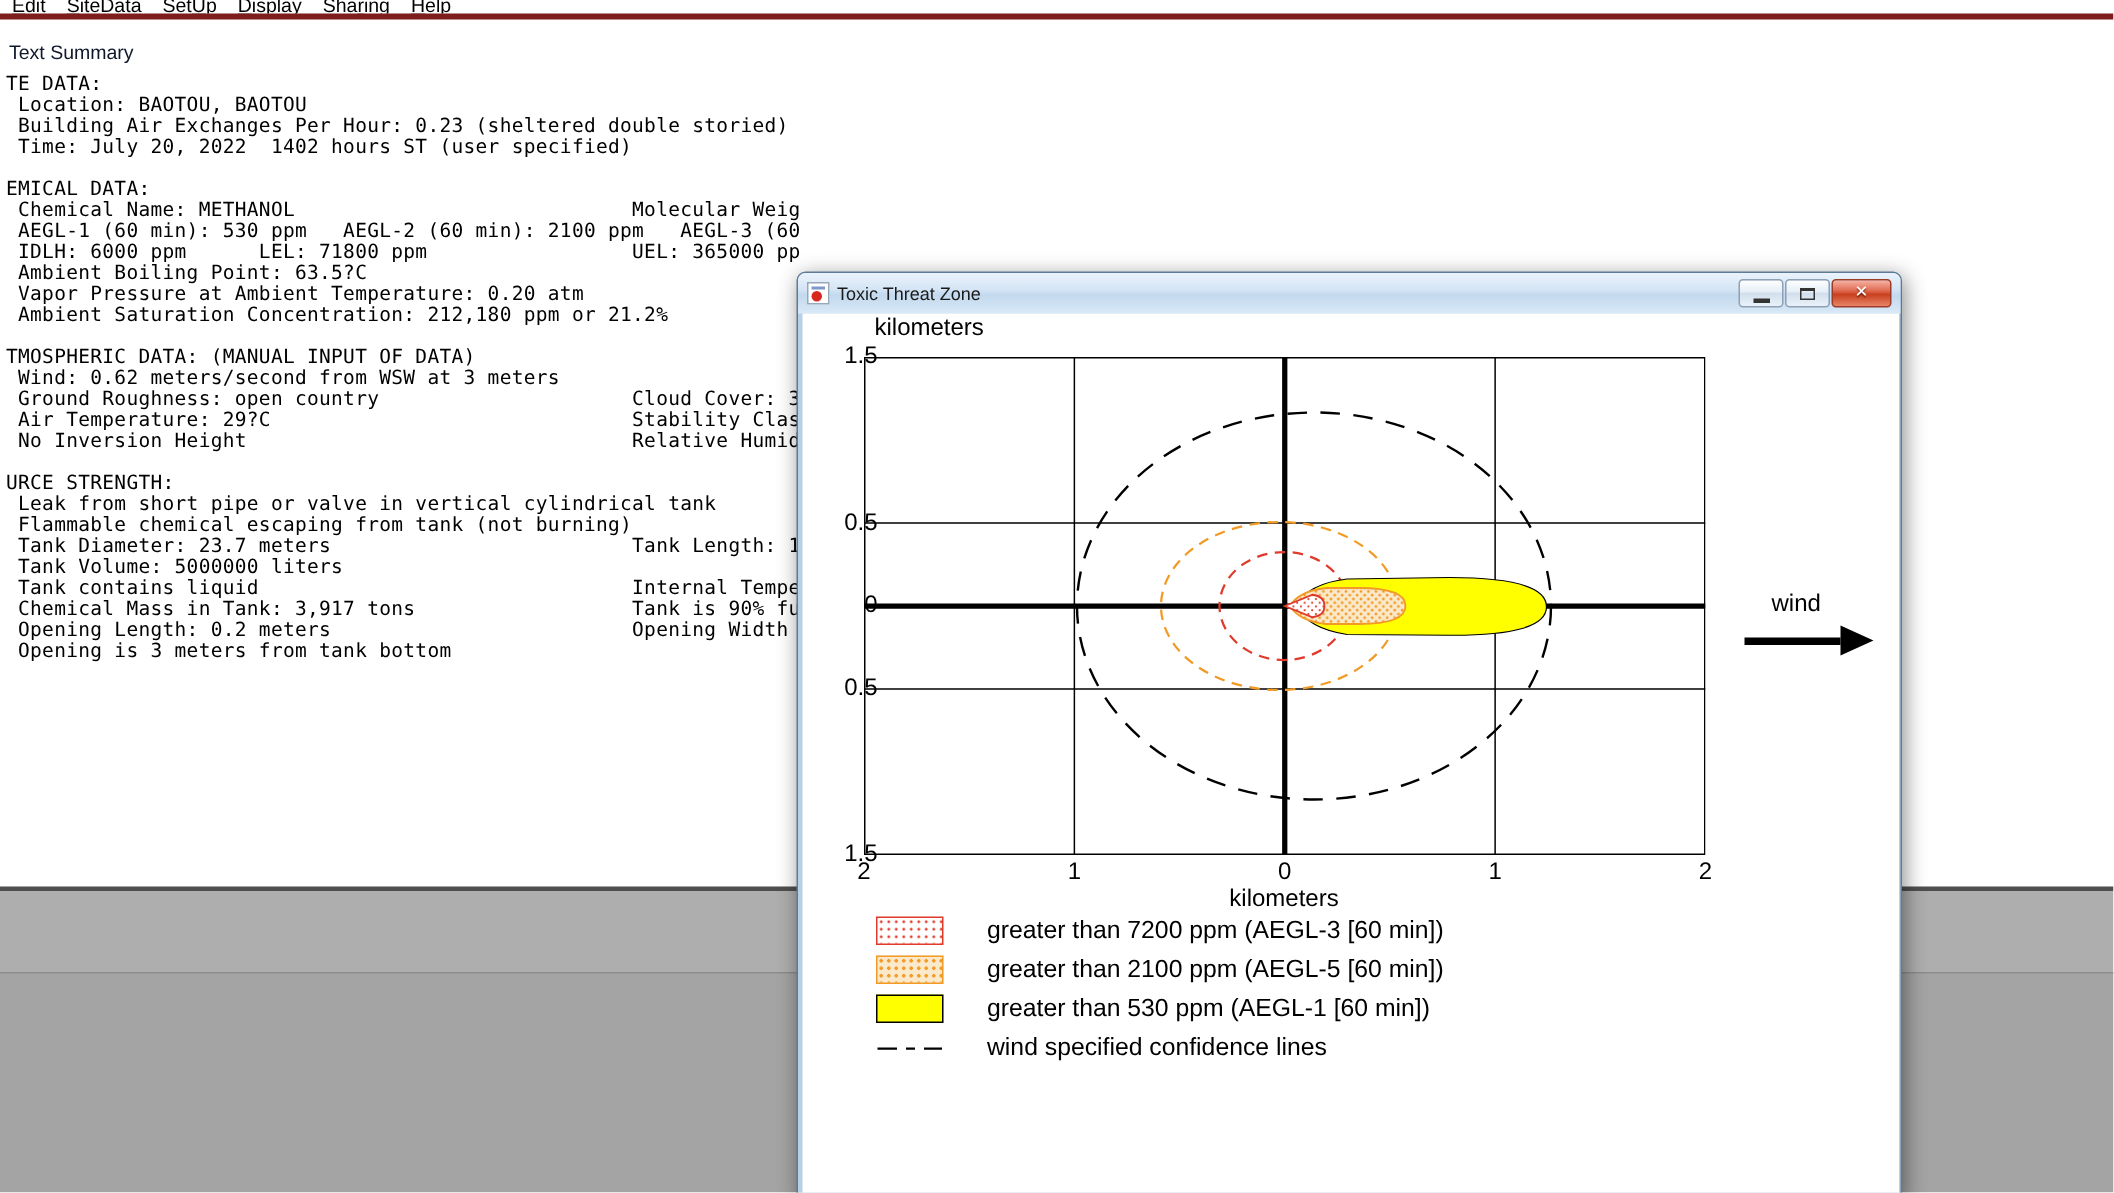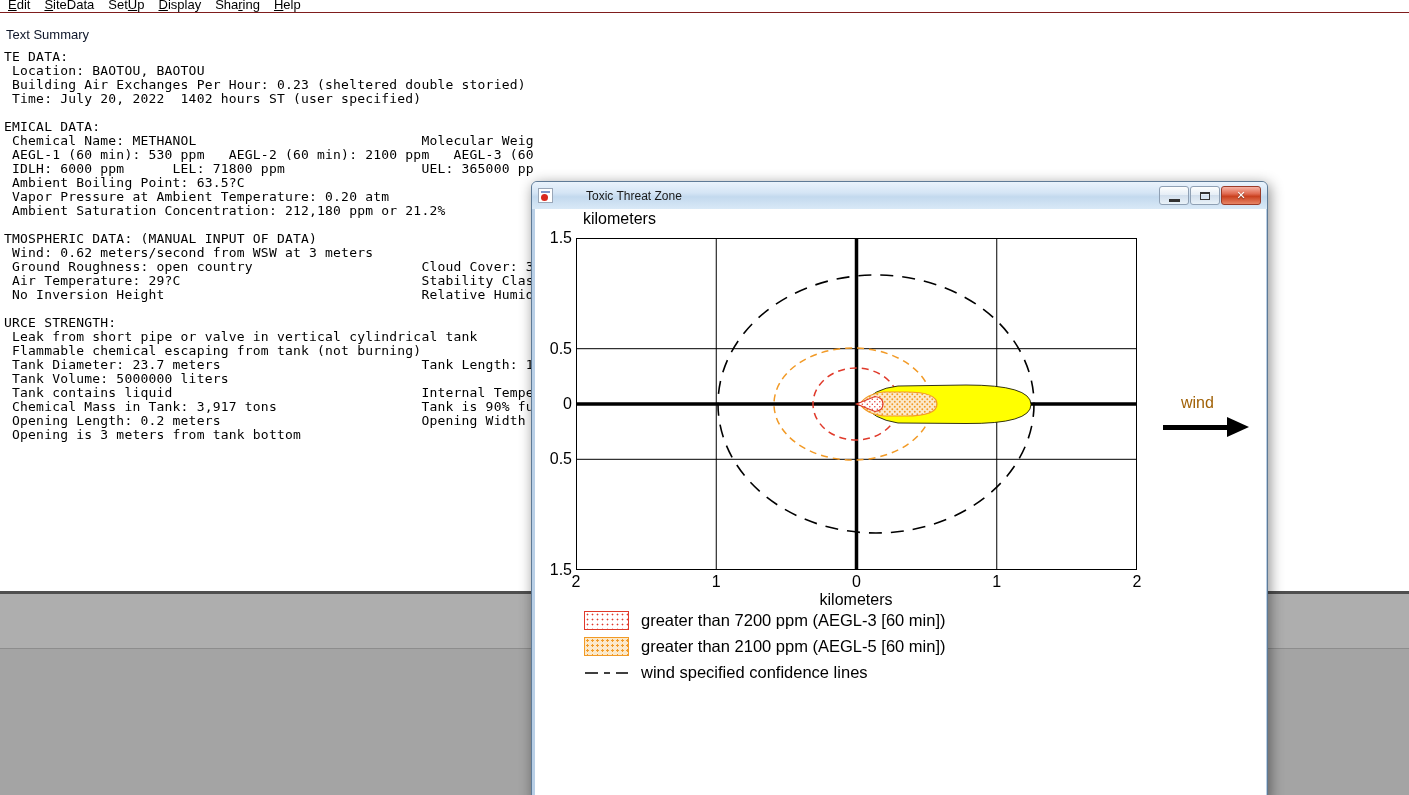--- a/index.html
+++ b/index.html
@@ -6,21 +6,21 @@
   html, body { margin: 0; padding: 0; }
   body {
     width: 1409px; height: 795px; overflow: hidden; position: relative;
     background: #ffffff;
     font-family: "Liberation Sans", "DejaVu Sans", sans-serif;
   }
 
   
   .menu-bar {
     position: absolute; left: 0; top: 0; width: 100%; height: 13px;
-    background: #ffffff; border-bottom: 1px solid #7f1d1d;
+    background: #ffffff; border-bottom: 4px solid #7f1d1d;
     overflow: hidden; white-space: nowrap; padding-left: 8px;
   }
   .menu-item {
     display: inline-block; font-size: 13px; line-height: 16px; color: #000;
     margin-right: 14px; position: relative; top: -5px;
   }
   .menu-item u { text-decoration: underline; }
 
   
   .ts-window { position: absolute; left: 0; top: 14px; width: 100%; height: 577px; background: #fff; }
@@ -40,21 +40,20 @@
   
   .threat-window {
     position: absolute; left: 531px; top: 181px; width: 737px; height: 620px;
     background: #b9cfe6; border: 1px solid #5e7a96; border-radius: 6px 6px 0 0;
     box-shadow: 2px 3px 14px rgba(0,0,0,0.45);
   }
   .titlebar {
     position: absolute; left: 0; top: 0; width: 100%; height: 27px;
     border-radius: 5px 5px 0 0; display: flex; align-items: center; padding: 0 6px;
     background: linear-gradient(#eaf3fc, #d5e5f5 40%, #c3d9ee 55%, #d9e9f7);
-    gap: 28px;
   }
   .win-icon { width: 15px; height: 15px; position: relative; margin-right: 5px; background: #fff; border: 1px solid #9aa7b8; flex: 0 0 auto; }
   .win-icon::after { content: ''; position: absolute; left: 2px; top: 5px; width: 7px; height: 7px; border-radius: 50%; background: #d8281e; }
   .win-icon::before { content: ''; position: absolute; left: 2px; top: 2px; width: 9px; height: 2px; background: #7f97c9; }
   .win-title { font-size: 12px; color: #1a1a1a; flex: 1 1 auto; white-space: nowrap; overflow: hidden; }
   .win-buttons { display: flex; gap: 1px; margin-left: auto; flex: 0 0 auto; }
   .win-btn {
     width: 30px; height: 19px; border: 1px solid #8fa0b4; border-radius: 3px;
     background: linear-gradient(#fdfefe, #e6eef6 45%, #d1deec 50%, #e9f2f9);
     display: flex; align-items: center; justify-content: center; cursor: default;
@@ -65,34 +64,34 @@
   }
   .glyph-min { width: 11px; height: 3px; background: #333; margin-top: 9px; }
   .glyph-max { width: 10px; height: 8px; border: 1px solid #333; border-top-width: 2px; }
   .glyph-close { color: #fff; font-size: 11px; font-weight: bold; text-shadow: 0 1px 1px rgba(0,0,0,0.45); line-height: 1; }
 
   .client { position: absolute; left: 3px; top: 27px; width: 731px; height: 590px; background: #ffffff; overflow: hidden; }
 
   .y-axis-title { position: absolute; left: 48px; top: 1px; font-size: 16px; color: #000; }
   .plot-svg { position: absolute; left: 41px; top: 29px; }
 
-  .y-tick-labels { position: absolute; left: 3px; top: 0; width: 38px; height: 380px; text-decoration: underline; }
+  .y-tick-labels { position: absolute; left: 16px; top: 0; width: 38px; height: 380px; text-decoration: underline; }
   .ytick { position: absolute; right: 4px; width: 34px; text-align: right; transform: translateY(-50%); font-size: 16px; color: #000; }
   .x-tick-labels { position: absolute; left: 0; top: 0; width: 731px; height: 400px; }
   .xtick { position: absolute; top: 364px; transform: translateX(-50%); font-size: 16px; color: #000; }
   .x-axis-title { position: absolute; left: 321px; top: 382px; transform: translateX(-50%); font-size: 16px; color: #000; }
 
-  .wind-label { position: absolute; left: 646px; top: 185px; font-size: 16px; color: #a16207; }
+  .wind-label { position: absolute; left: 646px; top: 185px; font-size: 16px; color: #000000; }
   .wind-arrow { position: absolute; left: 628px; top: 208px; width: 90px; height: 20px; }
   .wind-arrow .shaft { position: absolute; left: 0; top: 8px; width: 64px; height: 5px; background: #000; }
   .wind-arrow .head  { position: absolute; left: 64px; top: 0; width: 0; height: 0;
                        border-left: 22px solid #000; border-top: 10px solid transparent; border-bottom: 10px solid transparent; }
 
   .legend { position: absolute; left: 49px; top: 401px; }
-  .legend-row { display: flex; align-items: center; height: 20px; margin-bottom: 6px; }
+  .legend-row { display: flex; align-items: center; height: 20px; margin-bottom: 6px; gap: 17px; }
   .legend-swatch { width: 45px; height: 19px; flex: 0 0 auto; }
   .sw-aegl3 {
     background-color: #ffffff; border: 1px solid #e03a2b;
     background-image: radial-gradient(circle, #e03a2b 0.8px, rgba(255,255,255,0) 1.1px);
     background-size: 5px 5px;
   }
   .sw-aegl2 {
     background-color: #fbe9cb; border: 1px solid #f29a26;
     background-image: radial-gradient(circle, #f29a26 1px, rgba(255,255,255,0) 1.2px);
     background-size: 5px 5px;
@@ -218,20 +217,24 @@
     <div class="legend">
         <div class="legend-row">
           <div class="legend-swatch sw-aegl3"></div>
           <span class="legend-label">greater than 7200 ppm (AEGL-3 [60 min])</span>
         </div>
         <div class="legend-row">
           <div class="legend-swatch sw-aegl2"></div>
           <span class="legend-label">greater than 2100 ppm (AEGL-5 [60 min])</span>
         </div>
         <div class="legend-row">
+          <div class="legend-swatch sw-aegl1"></div>
+          <span class="legend-label">greater than 530 ppm (AEGL-1 [60 min])</span>
+        </div>
+        <div class="legend-row">
           <div class="legend-swatch sw-confidence"><svg width="45" height="19">
               <line x1="1" y1="10" x2="44" y2="10" stroke="#000" stroke-width="1.5" stroke-dasharray="13 6 6 6"></line>
             </svg></div>
           <span class="legend-label">wind specified confidence lines</span>
         </div>
       </div>
   </div>
 </div>
 
 </body></html>

